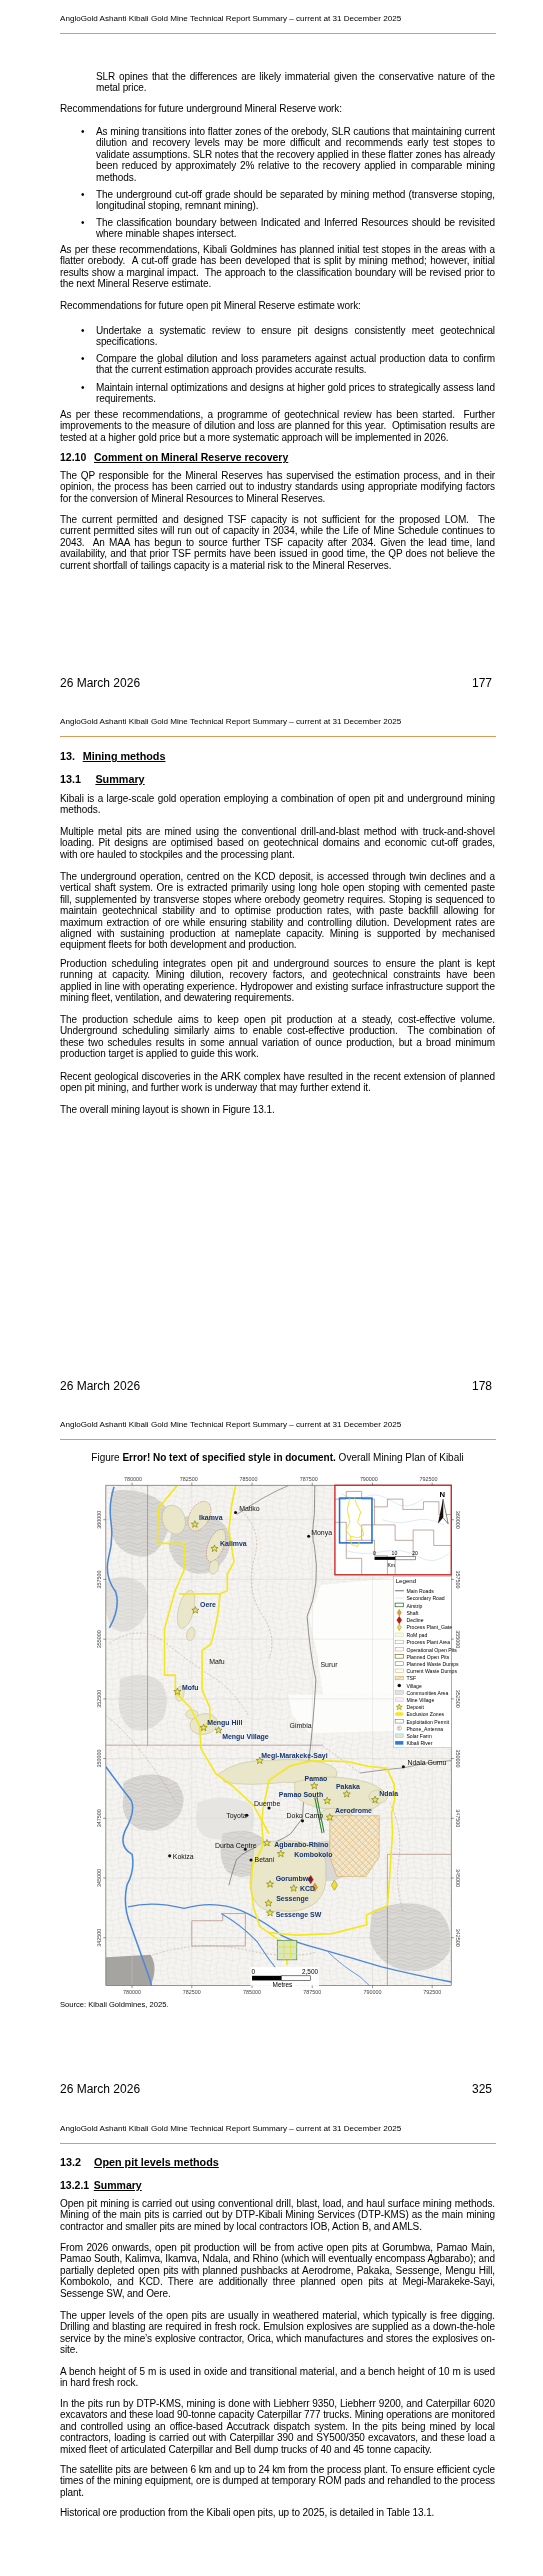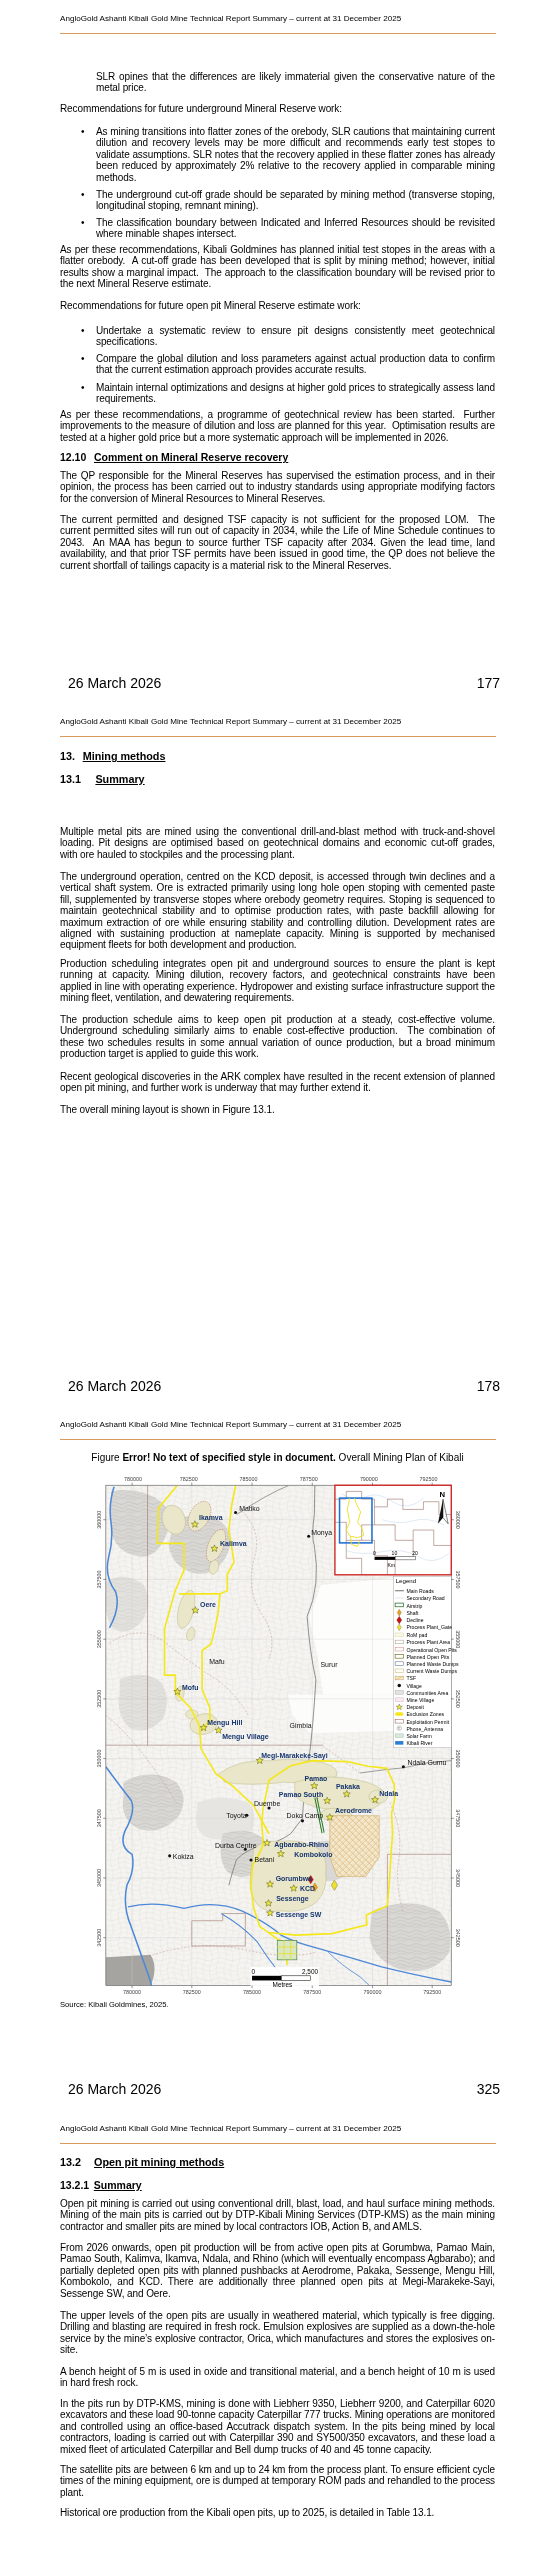--- a/index.html
+++ b/index.html
@@ -1,20 +1,20 @@
 <!DOCTYPE html>
 <html style="font-size:8.2px"><head>
 <meta charset="utf-8">
 <style>
 html,body{margin:0;padding:0;background:#fff;}
 #page{position:relative;width:544px;height:2813px;background:#fff;overflow:hidden;
   font-family:"Liberation Sans",sans-serif;color:#000;}
 .hd{position:absolute;left:60px;width:436px;font-size:8.1px;line-height:9.8px;color:#000;}
 .rule{position:absolute;left:60px;width:436px;height:0;border-top:1px solid #d79a5f;}
-.ft{position:absolute;left:68px;width:432px;font-size:14px;line-height:9.8px;}
+.ft{position:absolute;left:60px;width:432px;font-size:12px;line-height:9.8px;}
 .ft .pg{float:right;}
 .b{position:absolute;left:60px;width:435px;font-size:10px;line-height:11.4px;text-align:justify;letter-spacing:-0.1px;}
 .ind{left:96px;width:399px;margin-top:25px;}
 .li{position:absolute;left:96px;width:399px;font-size:10px;line-height:11.4px;text-align:justify;letter-spacing:-0.1px;}
 .li:before{content:"\2022";position:absolute;left:-15px;top:0;font-size:10px;}
 .h1{position:absolute;left:60px;width:435px;font-size:10.8px;line-height:12.4px;font-weight:bold;}
 .h1 u{text-decoration:underline;}
 </style>
 </head>
 <body>
@@ -57,20 +57,21 @@
 <div class="ft" style="top:679px">26 March 2026<span class="pg">177</span></div>
 
 <div class="hd" style="top:717px">AngloGold Ashanti Kibali Gold Mine Technical Report Summary – current at 31 December 2025</div>
 
 <div class="rule" style="top:736px"></div>
 
 <div class="h1" style="top:750px">13.<span style="display:inline-block;width:7.7px"></span><u>Mining methods</u></div>
 
 <div class="h1" style="top:773px">13.1<span style="display:inline-block;width:14.4px"></span><u>Summary</u></div>
 
+<div class="b" style="top:793px">Kibali is a large-scale gold operation employing a combination of open pit and underground mining methods.</div>
 
 <div class="b" style="top:826px">Multiple metal pits are mined using the conventional drill-and-blast method with truck-and-shovel loading. Pit designs are optimised based on geotechnical domains and economic cut-off grades, with ore hauled to stockpiles and the processing plant.</div>
 
 <div class="b" style="top:871px">The underground operation, centred on the KCD deposit, is accessed through twin declines and a vertical shaft system. Ore is extracted primarily using long hole open stoping with cemented paste fill,&nbsp;supplemented by transverse stopes where orebody geometry requires. Stoping is sequenced to maintain geotechnical stability and to optimise production rates, with paste backfill allowing for maximum extraction of ore while ensuring stability and controlling dilution. Development rates are aligned with sustaining production at nameplate capacity. Mining is supported by mechanised equipment fleets for both development and production.</div>
 
 <div class="b" style="top:958px">Production scheduling integrates open pit and underground sources to ensure the plant is kept running at capacity. Mining dilution, recovery factors, and geotechnical constraints have been applied&nbsp;in line with operating experience. Hydropower and existing surface infrastructure support the mining fleet, ventilation, and dewatering requirements.</div>
 
 <div class="b" style="top:1014px">The production schedule aims to keep open pit production at a steady, cost-effective volume. Underground scheduling similarly aims to enable cost-effective production.&nbsp; The combination of these&nbsp;two schedules results in some annual variation of ounce production, but a broad minimum production&nbsp;target is applied to guide this work.</div>
 
 <div class="b" style="top:1071px">Recent geological discoveries in the ARK complex have resulted in the recent extension of planned open pit mining, and further work is underway that may further extend it.</div>
@@ -506,21 +507,21 @@
 </div>
 
 <div class="b" style="top:1999px;font-size:7.6px;text-align:left;letter-spacing:0">Source: Kibali Goldmines, 2025.</div>
 
 <div class="ft" style="top:2085px">26 March 2026<span class="pg">325</span></div>
 
 <div class="hd" style="top:2124px">AngloGold Ashanti Kibali Gold Mine Technical Report Summary – current at 31 December 2025</div>
 
 <div class="rule" style="top:2143px"></div>
 
-<div class="h1" style="top:2156px">13.2<span style="display:inline-block;width:13px"></span><u>Open pit mining methods</u></div>
+<div class="h1" style="top:2156px">13.2<span style="display:inline-block;width:13px"></span><u>Open pit levels methods</u></div>
 
 <div class="h1" style="top:2179px;font-size:10.5px">13.2.1<span style="display:inline-block;width:4.6px"></span><u>Summary</u></div>
 
 <div class="b" style="top:2198px">Open pit mining is carried out using conventional drill, blast, load, and haul surface mining methods. Mining of the main pits is carried out by DTP-Kibali Mining Services (DTP-KMS) as the main mining contractor and smaller pits are mined by local contractors IOB, Action B, and AMLS.</div>
 
 <div class="b" style="top:2242px">From 2026 onwards, open pit production will be from active open pits at Gorumbwa, Pamao Main, Pamao South, Kalimva, Ikamva, Ndala, and Rhino (which will eventually encompass Agbarabo); and partially depleted open pits with planned pushbacks at Aerodrome, Pakaka, Sessenge, Mengu Hill, Kombokolo, and KCD. There are additionally three planned open pits at Megi-Marakeke-Sayi, Sessenge SW, and Oere.</div>
 
 <div class="b" style="top:2310px">The upper levels of the open pits are usually in weathered material, which typically is free digging. Drilling and blasting are required in fresh rock. Emulsion explosives are supplied as a down-the-hole service by the mine’s explosive contractor, Orica, which manufactures and stores the explosives on-site.</div>
 
 <div class="b" style="top:2366px">A bench height of 5 m is used in oxide and transitional material, and a bench height of 10 m is used in hard fresh rock.</div>

